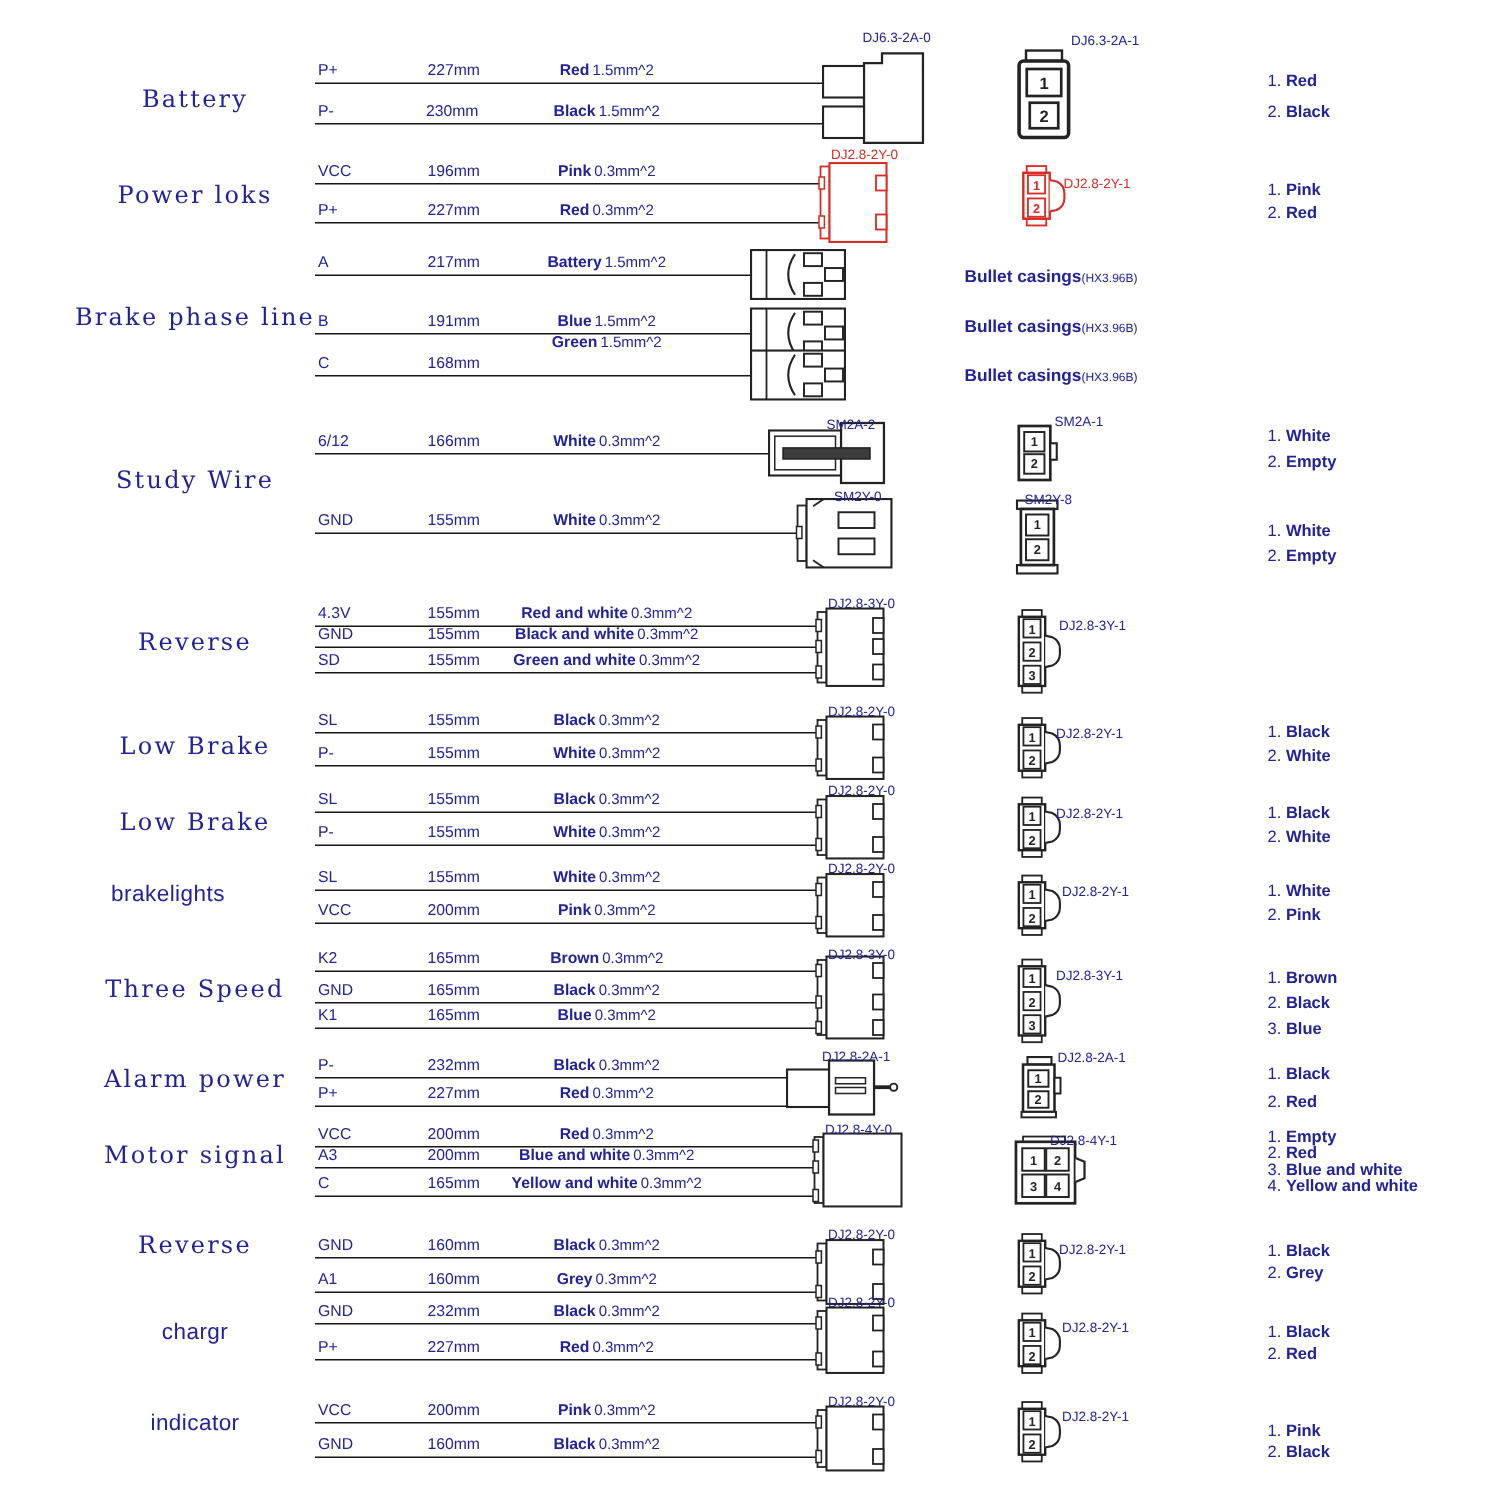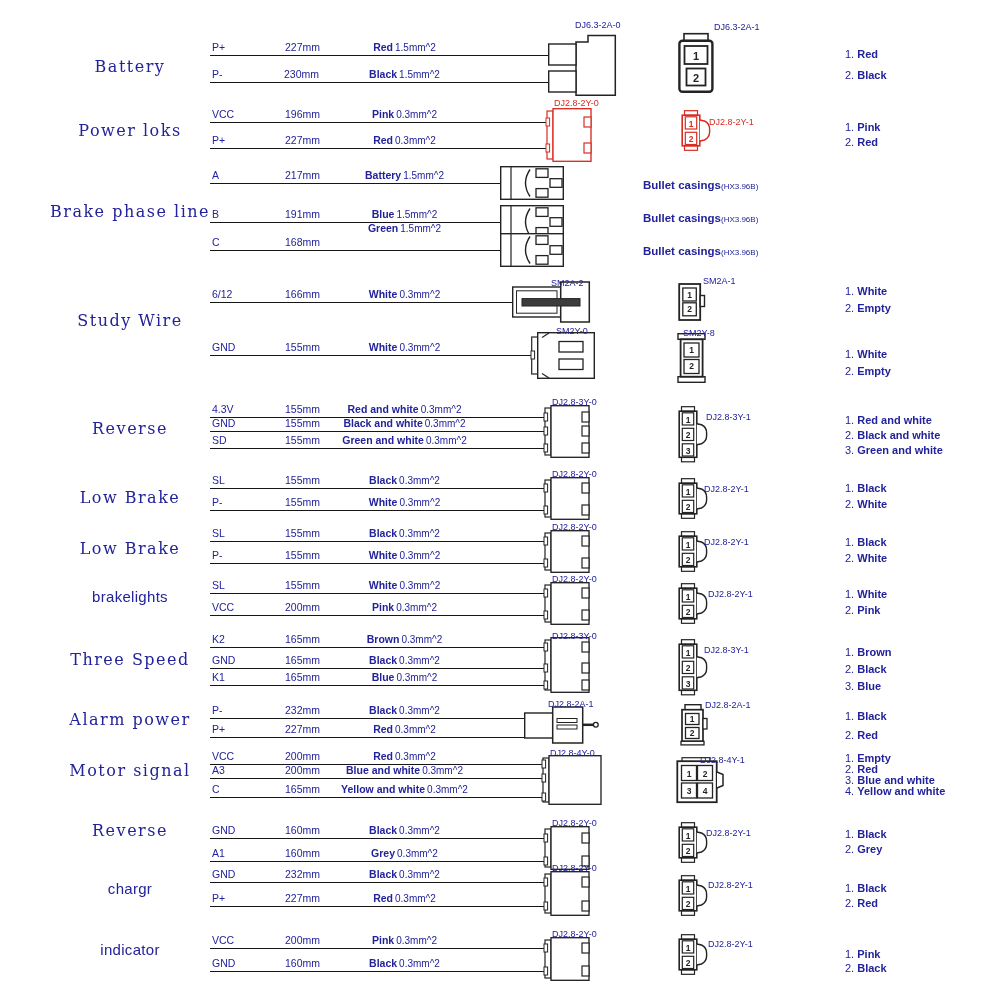--- a/index.html
+++ b/index.html
@@ -211,25 +211,20 @@
         <rect x="1.2" y="5.2" width="17.6" height="46.1" fill="#fff" stroke="#232323" stroke-width="1.6"></rect>
         <rect x="4.3" y="6.8" width="11.4" height="12.2" fill="#fff" stroke="#232323" stroke-width="1.2"></rect>
         <text x="10" y="16.6" fill="#232323" font-size="8.5" font-weight="bold" text-anchor="middle" font-family="Liberation Sans,sans-serif">1</text>
         <rect x="4.3" y="22.3" width="11.4" height="12.2" fill="#fff" stroke="#232323" stroke-width="1.2"></rect>
         <text x="10" y="32.1" fill="#232323" font-size="8.5" font-weight="bold" text-anchor="middle" font-family="Liberation Sans,sans-serif">2</text>
         <rect x="4.3" y="37.8" width="11.4" height="12.2" fill="#fff" stroke="#232323" stroke-width="1.2"></rect>
         <text x="10" y="47.599999999999994" fill="#232323" font-size="8.5" font-weight="bold" text-anchor="middle" font-family="Liberation Sans,sans-serif">3</text>
         <path d="M18.8 17.75 L23.5 18.75 Q28.6 21.25 28.6 26.75 L28.6 29.75 Q28.6 35.25 23.5 37.75 L18.8 38.75" fill="#fff" stroke="#232323" stroke-width="1.4"></path>
       </svg></div>
     <div class="abs clabel" style="left:706px;top:412px;color:#22229a">DJ2.8-3Y-1</div>
-    <div class="abs pinlist" style="left:845px;top:413px">
-      <div class="pi" style="height:15px;line-height:14px"><span class="pn">1.</span> <span class="pv">Red and white</span></div>
-      <div class="pi" style="height:15px;line-height:14px"><span class="pn">2.</span> <span class="pv">Black and white</span></div>
-      <div class="pi" style="height:15px;line-height:14px"><span class="pn">3.</span> <span class="pv">Green and white</span></div>
-    </div>
     <div class="glabel" style="left:130px;top:497px">Low Brake</div>
     <div class="abs wire-line" style="left:210px;top:488px;width:334px"></div>
     <div class="abs wtext" style="left:212px;top:475px">SL</div>
     <div class="abs wtext wlen" style="left:245px;top:475px;width:115px">155mm</div>
     <div class="abs wtext wcolor" style="left:322px;top:475px;width:165px"><span class="c">Black</span><span class="g">0.3mm^2</span></div>
     <div class="abs wire-line" style="left:210px;top:510px;width:334px"></div>
     <div class="abs wtext" style="left:212px;top:497px">P-</div>
     <div class="abs wtext wlen" style="left:245px;top:497px;width:115px">155mm</div>
     <div class="abs wtext wcolor" style="left:322px;top:497px;width:165px"><span class="c">White</span><span class="g">0.3mm^2</span></div>
     <div class="abs" style="left:544px;top:477px;width:47px;height:43px"><svg width="47" height="43" overflow="visible">
@@ -282,21 +277,21 @@
         <text x="10" y="16.6" fill="#232323" font-size="8.5" font-weight="bold" text-anchor="middle" font-family="Liberation Sans,sans-serif">1</text>
         <rect x="4.3" y="22.3" width="11.4" height="12.2" fill="#fff" stroke="#232323" stroke-width="1.2"></rect>
         <text x="10" y="32.1" fill="#232323" font-size="8.5" font-weight="bold" text-anchor="middle" font-family="Liberation Sans,sans-serif">2</text>
         <path d="M18.8 10 L23.5 11 Q28.6 13.5 28.6 19 L28.6 22 Q28.6 27.5 23.5 30 L18.8 31" fill="#fff" stroke="#232323" stroke-width="1.4"></path>
       </svg></div>
     <div class="abs clabel" style="left:704px;top:537px;color:#22229a">DJ2.8-2Y-1</div>
     <div class="abs pinlist" style="left:845px;top:535px">
       <div class="pi" style="height:16px;line-height:14px"><span class="pn">1.</span> <span class="pv">Black</span></div>
       <div class="pi" style="height:16px;line-height:14px"><span class="pn">2.</span> <span class="pv">White</span></div>
     </div>
-    <div class="glabel sans" style="left:130px;top:596px">brakelights</div>
+    <div class="glabel sans" style="left:112px;top:596px">brakelights</div>
     <div class="abs wire-line" style="left:210px;top:593px;width:334px"></div>
     <div class="abs wtext" style="left:212px;top:580px">SL</div>
     <div class="abs wtext wlen" style="left:245px;top:580px;width:115px">155mm</div>
     <div class="abs wtext wcolor" style="left:322px;top:580px;width:165px"><span class="c">White</span><span class="g">0.3mm^2</span></div>
     <div class="abs wire-line" style="left:210px;top:615px;width:334px"></div>
     <div class="abs wtext" style="left:212px;top:602px">VCC</div>
     <div class="abs wtext wlen" style="left:245px;top:602px;width:115px">200mm</div>
     <div class="abs wtext wcolor" style="left:322px;top:602px;width:165px"><span class="c">Pink</span><span class="g">0.3mm^2</span></div>
     <div class="abs" style="left:544px;top:582px;width:47px;height:43px"><svg width="47" height="43" overflow="visible">
         <rect x="1" y="3" width="6" height="37" fill="#fff" stroke="#232323" stroke-width="1.2"></rect>

